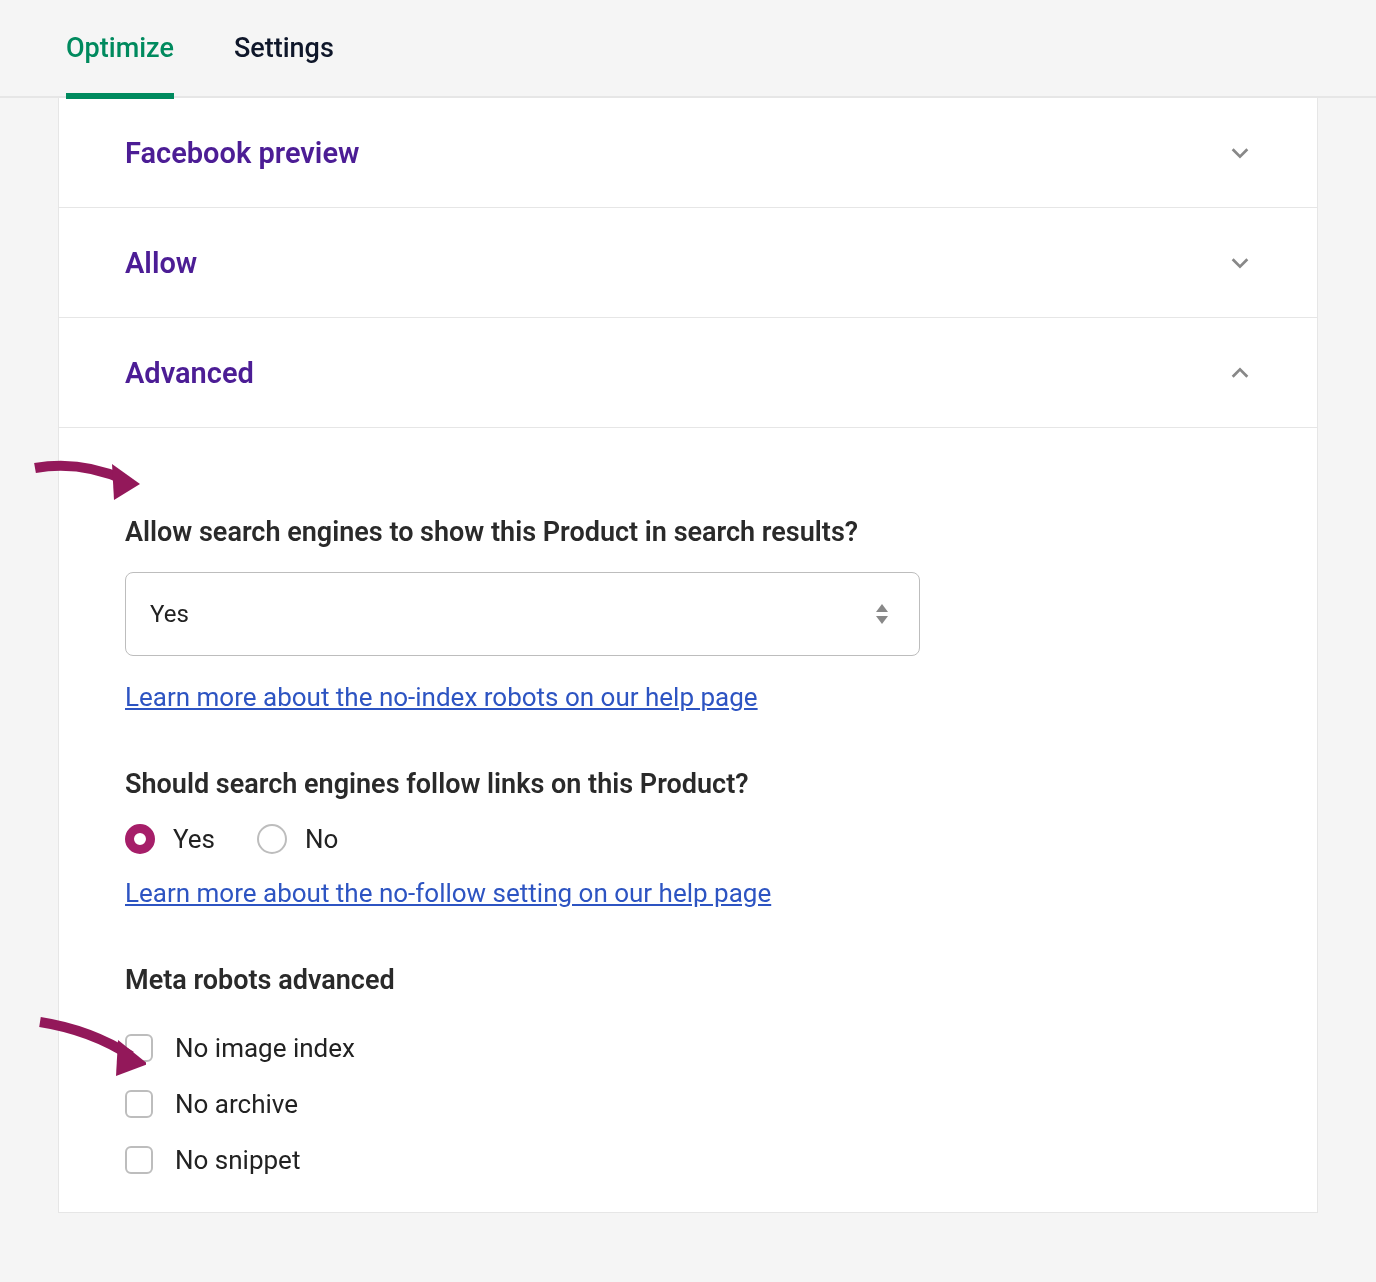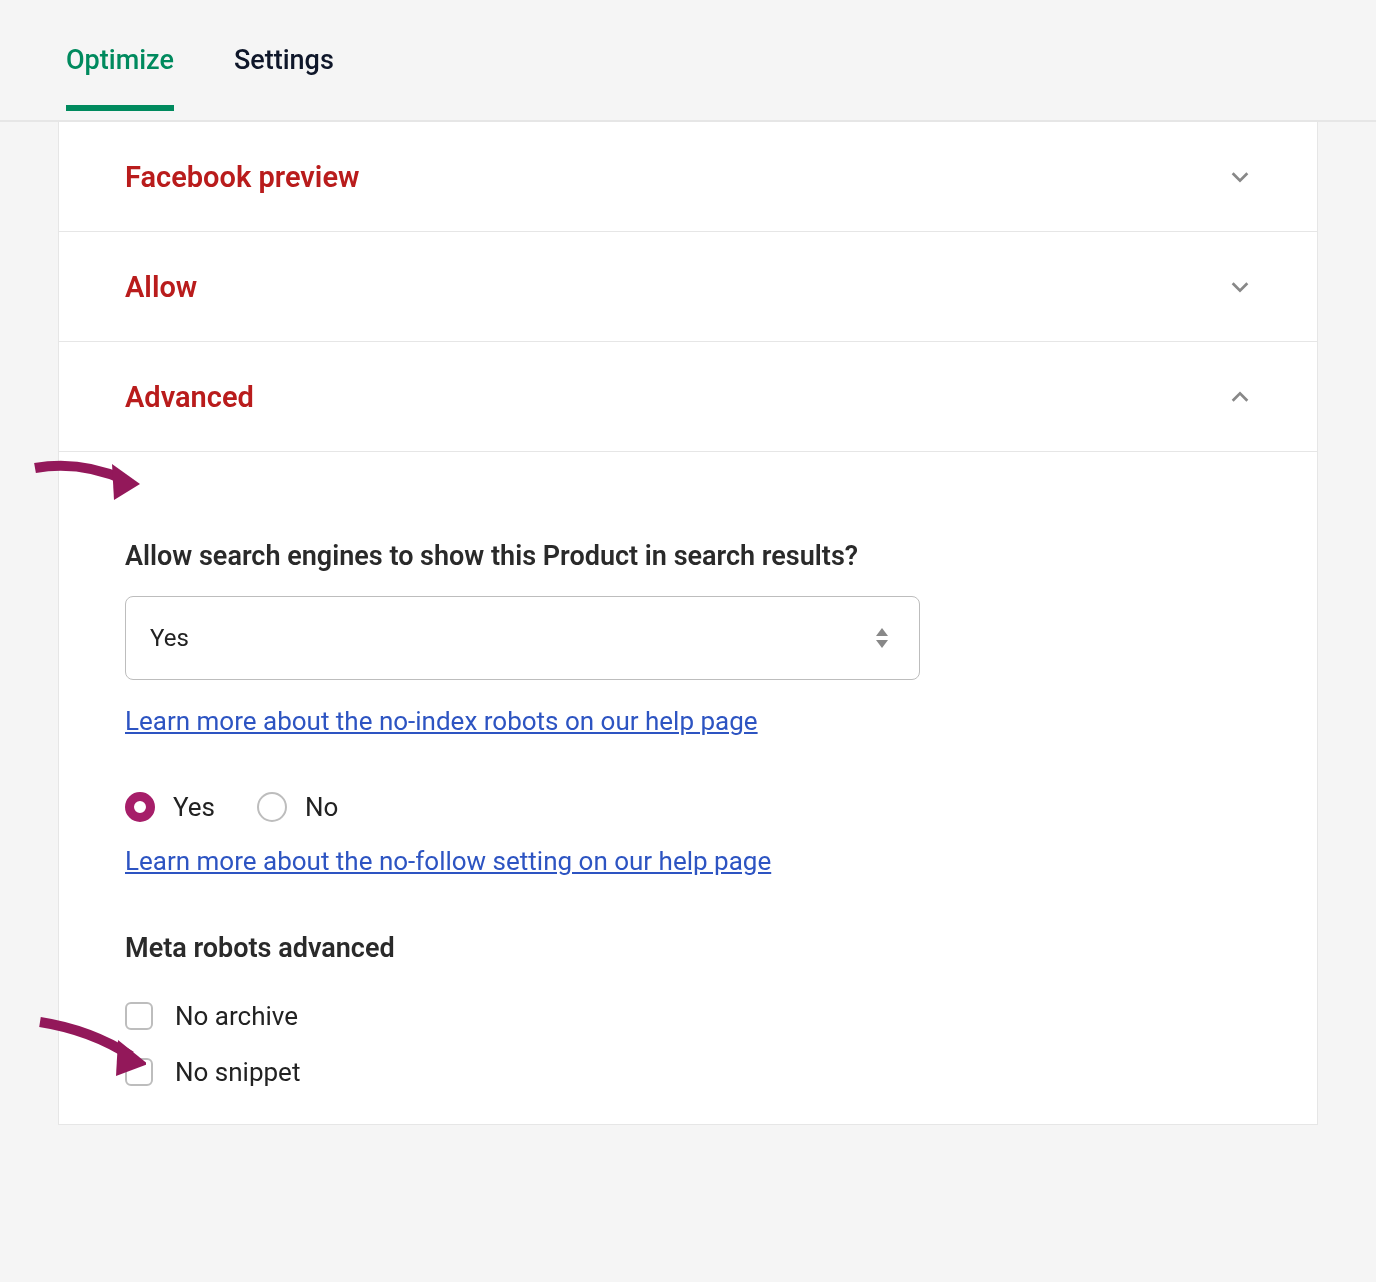--- a/index.html
+++ b/index.html
@@ -9,21 +9,21 @@
     color: #1e1e1e;
     width: 1376px;
     height: 1282px;
     overflow: hidden;
   }
   .header-tabs {
     display: flex;
     align-items: center;
     gap: 60px;
     padding: 0 66px;
-    height: 122px;
+    height: 98px;
     border-bottom: 2px solid #e6e6e6;
     background: #f5f5f5;
   }
   .tab {
     font-size: 27px;
     font-weight: 500;
     color: #0f172a;
     cursor: pointer;
     height: 98px;
     display: flex;
@@ -58,21 +58,21 @@
     padding: 0 66px 0 66px;
     height: 110px;
     border-bottom: 1px solid #e6e6e6;
     cursor: pointer;
     position: relative;
   }
   .accordion-row:last-of-type { border-bottom: 1px solid #e6e6e6; }
   .accordion-title {
     font-size: 29px;
     font-weight: 600;
-    color: #b91c1c;
+    color: #4c1d95;
   }
   .chevron {
     color: #888;
     width: 22px;
     height: 22px;
     display: inline-flex;
   }
   .chevron svg { width: 100%; height: 100%; }
   .advanced-content {
     padding: 66px 66px 0 66px;
@@ -221,38 +221,43 @@
               </svg>
             <svg viewBox="0 0 16 8" fill="currentColor">
                 <polygon points="2,0 14,0 8,8"></polygon>
               </svg>
           </span>
         </div>
         <a class="help-link">Learn more about the no-index robots on our help page</a>
       </div>
 
       <div class="field-group">
+        <label class="field-label">Should search engines follow links on this Product?</label>
         <div class="radio-row">
           <div class="radio-item">
             <span class="radio-circle checked"></span>
             <span class="radio-label">Yes</span>
           </div>
           <div class="radio-item">
             <span class="radio-circle"></span>
             <span class="radio-label">No</span>
           </div>
         </div>
         <a class="help-link">Learn more about the no-follow setting on our help page</a>
       </div>
 
       <div class="field-group" style="margin-bottom:0;">
         <label class="field-label">Meta robots advanced</label>
         <div class="checkbox-list">
           <div class="checkbox-item">
             <span class="checkbox-box"></span>
+            <span class="checkbox-label">No image index</span>
+          </div>
+          <div class="checkbox-item">
+            <span class="checkbox-box"></span>
             <span class="checkbox-label">No archive</span>
           </div>
           <div class="checkbox-item">
             <span class="checkbox-box"></span>
             <span class="checkbox-label">No snippet</span>
           </div>
         </div>
 
       </div>
 

